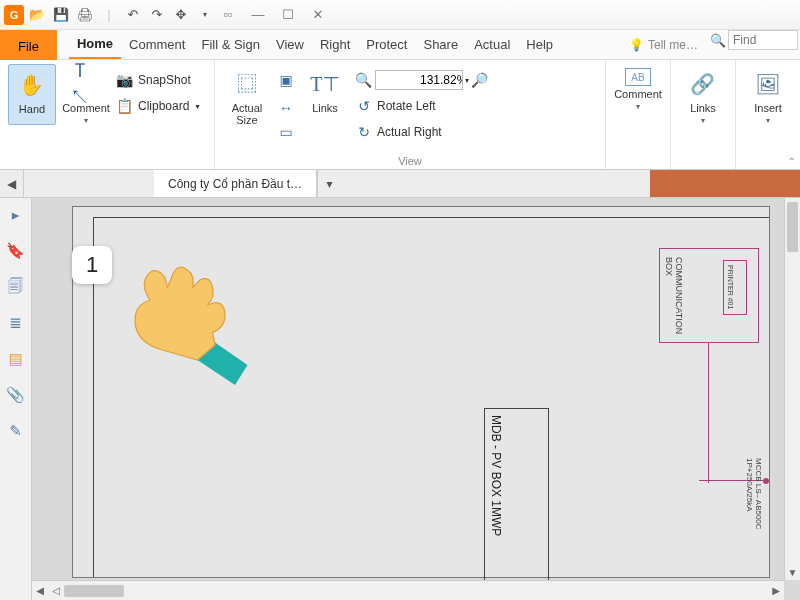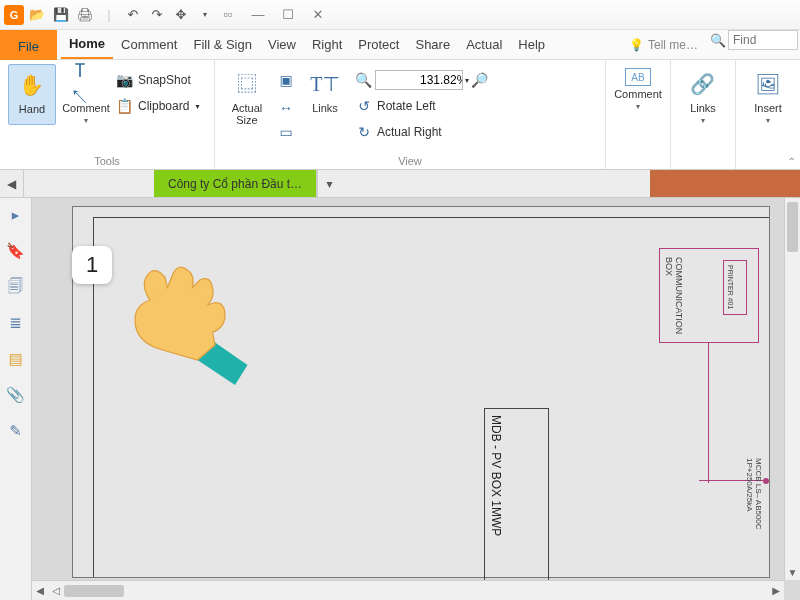--- a/index.html
+++ b/index.html
@@ -9,21 +9,21 @@
 .titlebar { height: 30px; background: linear-gradient(#fdfdfd,#f4f4f4); display: flex; align-items: center; padding: 0 4px; border-bottom: 1px solid #e0e0e0; }
 .tb-left { display: flex; align-items: center; gap: 2px; }
 .tb-btn { width: 22px; height: 22px; display: flex; align-items: center; justify-content: center; border-radius: 2px; font-size: 13px; color: #555; }
 .app-icon { width: 20px; height: 20px; background: #ff7a00; border-radius: 3px; display: flex; align-items: center; justify-content: center; color: #fff; font-weight: bold; font-size: 11px; }
 .tb-title { flex: 1; text-align: center; font-size: 13px; color: #666; }
 .tb-right { display: flex; gap: 6px; }
 .win-btn { width: 24px; height: 20px; display: flex; align-items: center; justify-content: center; font-size: 13px; color: #777; }
 
 
 .menu-row { height: 30px; background: #fafafa; display: flex; align-items: stretch; border-bottom: 1px solid #ddd; }
-.file-btn { background: #ff8a1a; color: #0c4a6e; padding: 16px 18px; display: flex; align-items: center; font-size: 13px; margin-right: 4px; }
+.file-btn { background: #ff8a1a; color: #000000; padding: 16px 18px; display: flex; align-items: center; font-size: 13px; margin-right: 12px; }
 .menu-tab { padding: 0 8px; display: flex; align-items: center; font-size: 13px; color: #444; cursor: pointer; }
 .menu-tab.active { border-bottom: 2px solid #ff8a1a; font-weight: 600; color: #222; }
 .tellme { margin-left: auto; display: flex; align-items: center; gap: 4px; color: #888; font-size: 12px; padding: 0 6px; }
 .find-box { width: 90px; height: 20px; margin-left: 6px; display:flex; align-items:center; }
 .find-box .icon { width:18px; color:#888; font-size:13px; }
 .find-box input { width: 70px; height: 20px; border: 1px solid #ccc; font-size: 12px; padding: 0 4px; color: #aaa; }
 
 
 .ribbon { height: 110px; background: #fff; border-bottom: 1px solid #ccc; display: flex; position: relative; }
 .r-group { border-right: 1px solid #e3e3e3; padding: 4px 8px 2px 8px; display: flex; flex-direction: column; justify-content: space-between; }
@@ -37,21 +37,21 @@
 .small-row { display: flex; align-items: center; gap: 4px; font-size: 12px; color: #333; height: 24px; }
 .small-row .sico { width: 18px; text-align: center; color: #3b6fa3; font-size: 14px; }
 .stack { display: flex; flex-direction: column; gap: 2px; }
 .zoom-combo { display: flex; align-items: center; gap: 2px; }
 .zoom-combo input { width: 88px; height: 20px; border: 1px solid #bbb; font-size: 12px; text-align: center; padding-left: 44px; }
 .collapse-caret { position: absolute; right: 4px; bottom: 2px; font-size: 10px; color: #888; }
 
 
 .tab-strip { height: 28px; background: #ededed; display: flex; align-items: stretch; border-bottom: 1px solid #ccc; }
 .ts-arrow { width: 24px; display: flex; align-items: center; justify-content: center; color: #555; border-right: 1px solid #ccc; font-size: 12px; }
-.doc-tab { display: flex; align-items: center; padding: 0 14px 0 14px; font-size: 12px; color: #333; border-right: 1px solid #ccc; position: relative; background:#84cc16; }
+.doc-tab { display: flex; align-items: center; padding: 0 14px 0 14px; font-size: 12px; color: #333; border-right: 1px solid #ccc; position: relative; background:#ffffff; }
 .doc-tab.active { background: #fff; }
 .doc-tab .close { margin-left: 10px; font-size: 13px; color: #666; }
 .ts-filler { flex: 1; display:flex; }
 .ts-orange { width: 150px; background: #c76a3f; }
 .ts-new { width: 24px; display:flex; align-items:center; justify-content:center; color:#555; border-left:1px solid #ccc; font-size:12px;}
 
 
 .main { display: flex; height: calc(600px - 30px - 30px - 110px - 28px); position: relative; }
 .side-tools { width: 32px; background: #f1f1f1; border-right: 1px solid #ccc; display: flex; flex-direction: column; align-items: center; padding-top: 6px; gap: 14px; }
 .st-btn { width: 22px; height: 22px; display: flex; align-items: center; justify-content: center; font-size: 15px; color: #5a7faa; }
@@ -140,21 +140,20 @@
           <span class="sico">📷</span>
           <span>SnapShot</span>
         </div>
         <div class="small-row">
           <span class="sico">📋</span>
           <span>Clipboard</span>
           <span style="font-size:8px;margin-left:2px">▾</span>
         </div>
       </div>
     </div>
-    <div class="r-group-label">Tools</div>
   </div>
 
   <div class="r-group" style="flex:1">
     <div class="r-group-body">
       <div class="big-btn">
         <div class="ico">⿴</div>
         <div class="lbl" style="white-space:pre">Actual
 Size</div>
       </div>
       <div class="stack" style="padding-top:4px">

